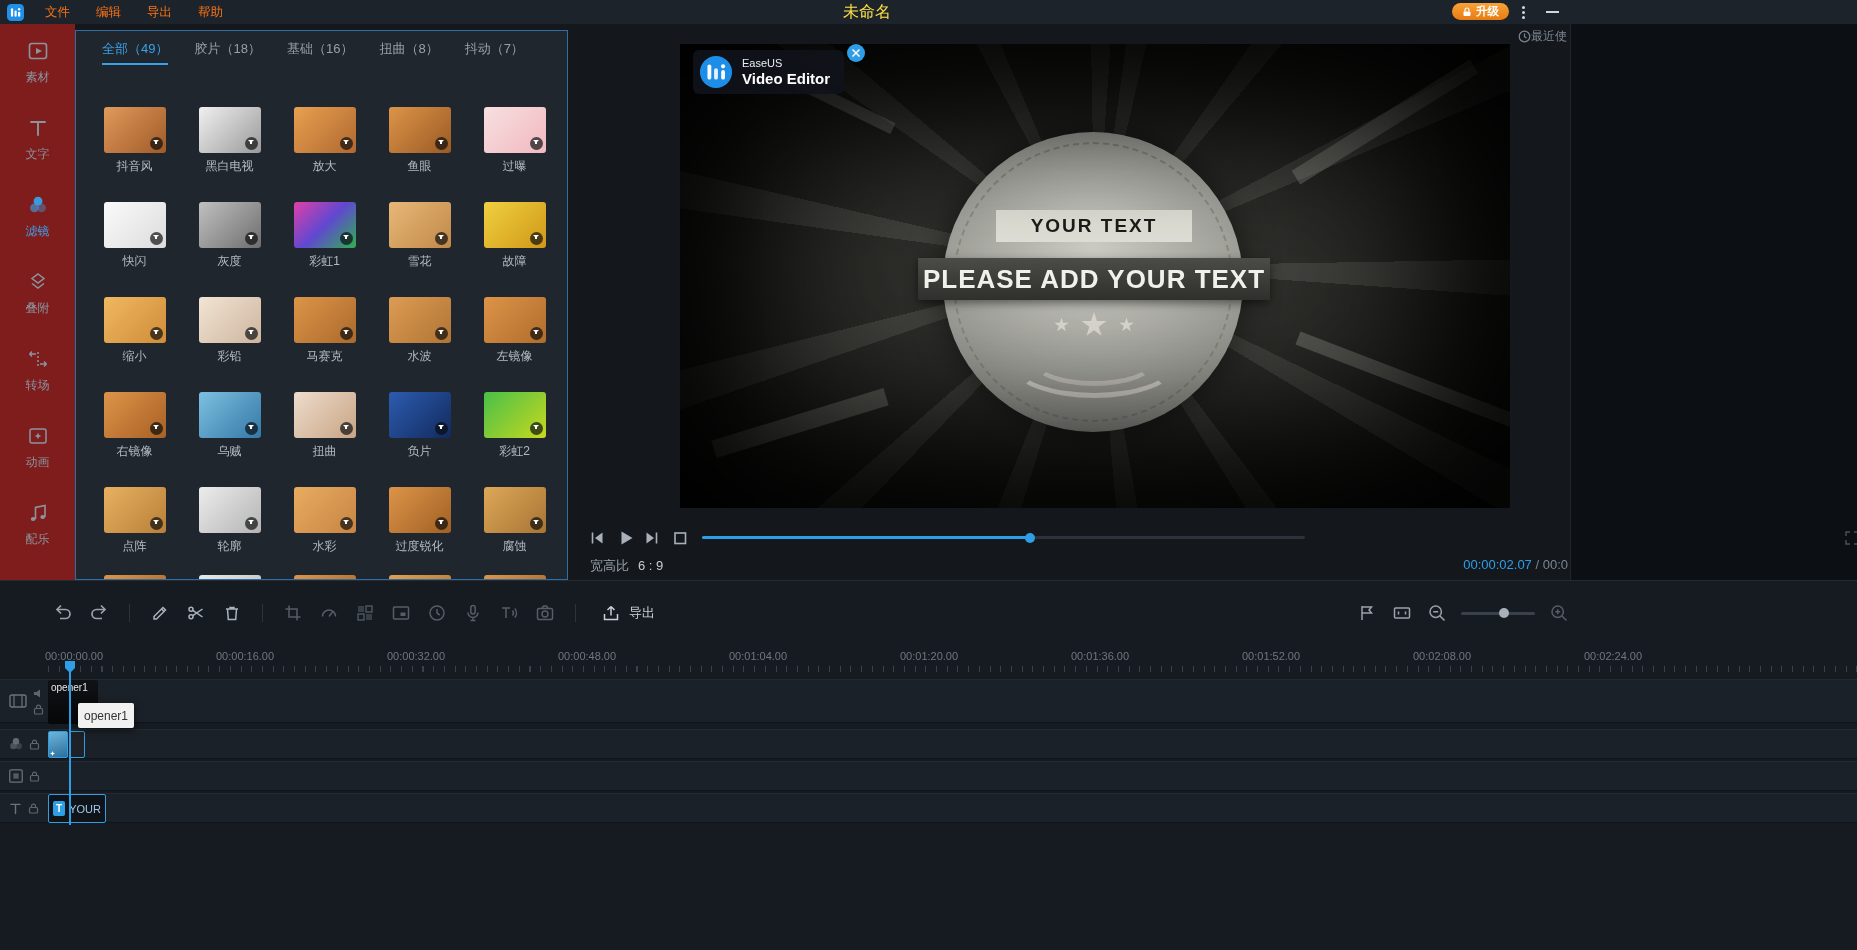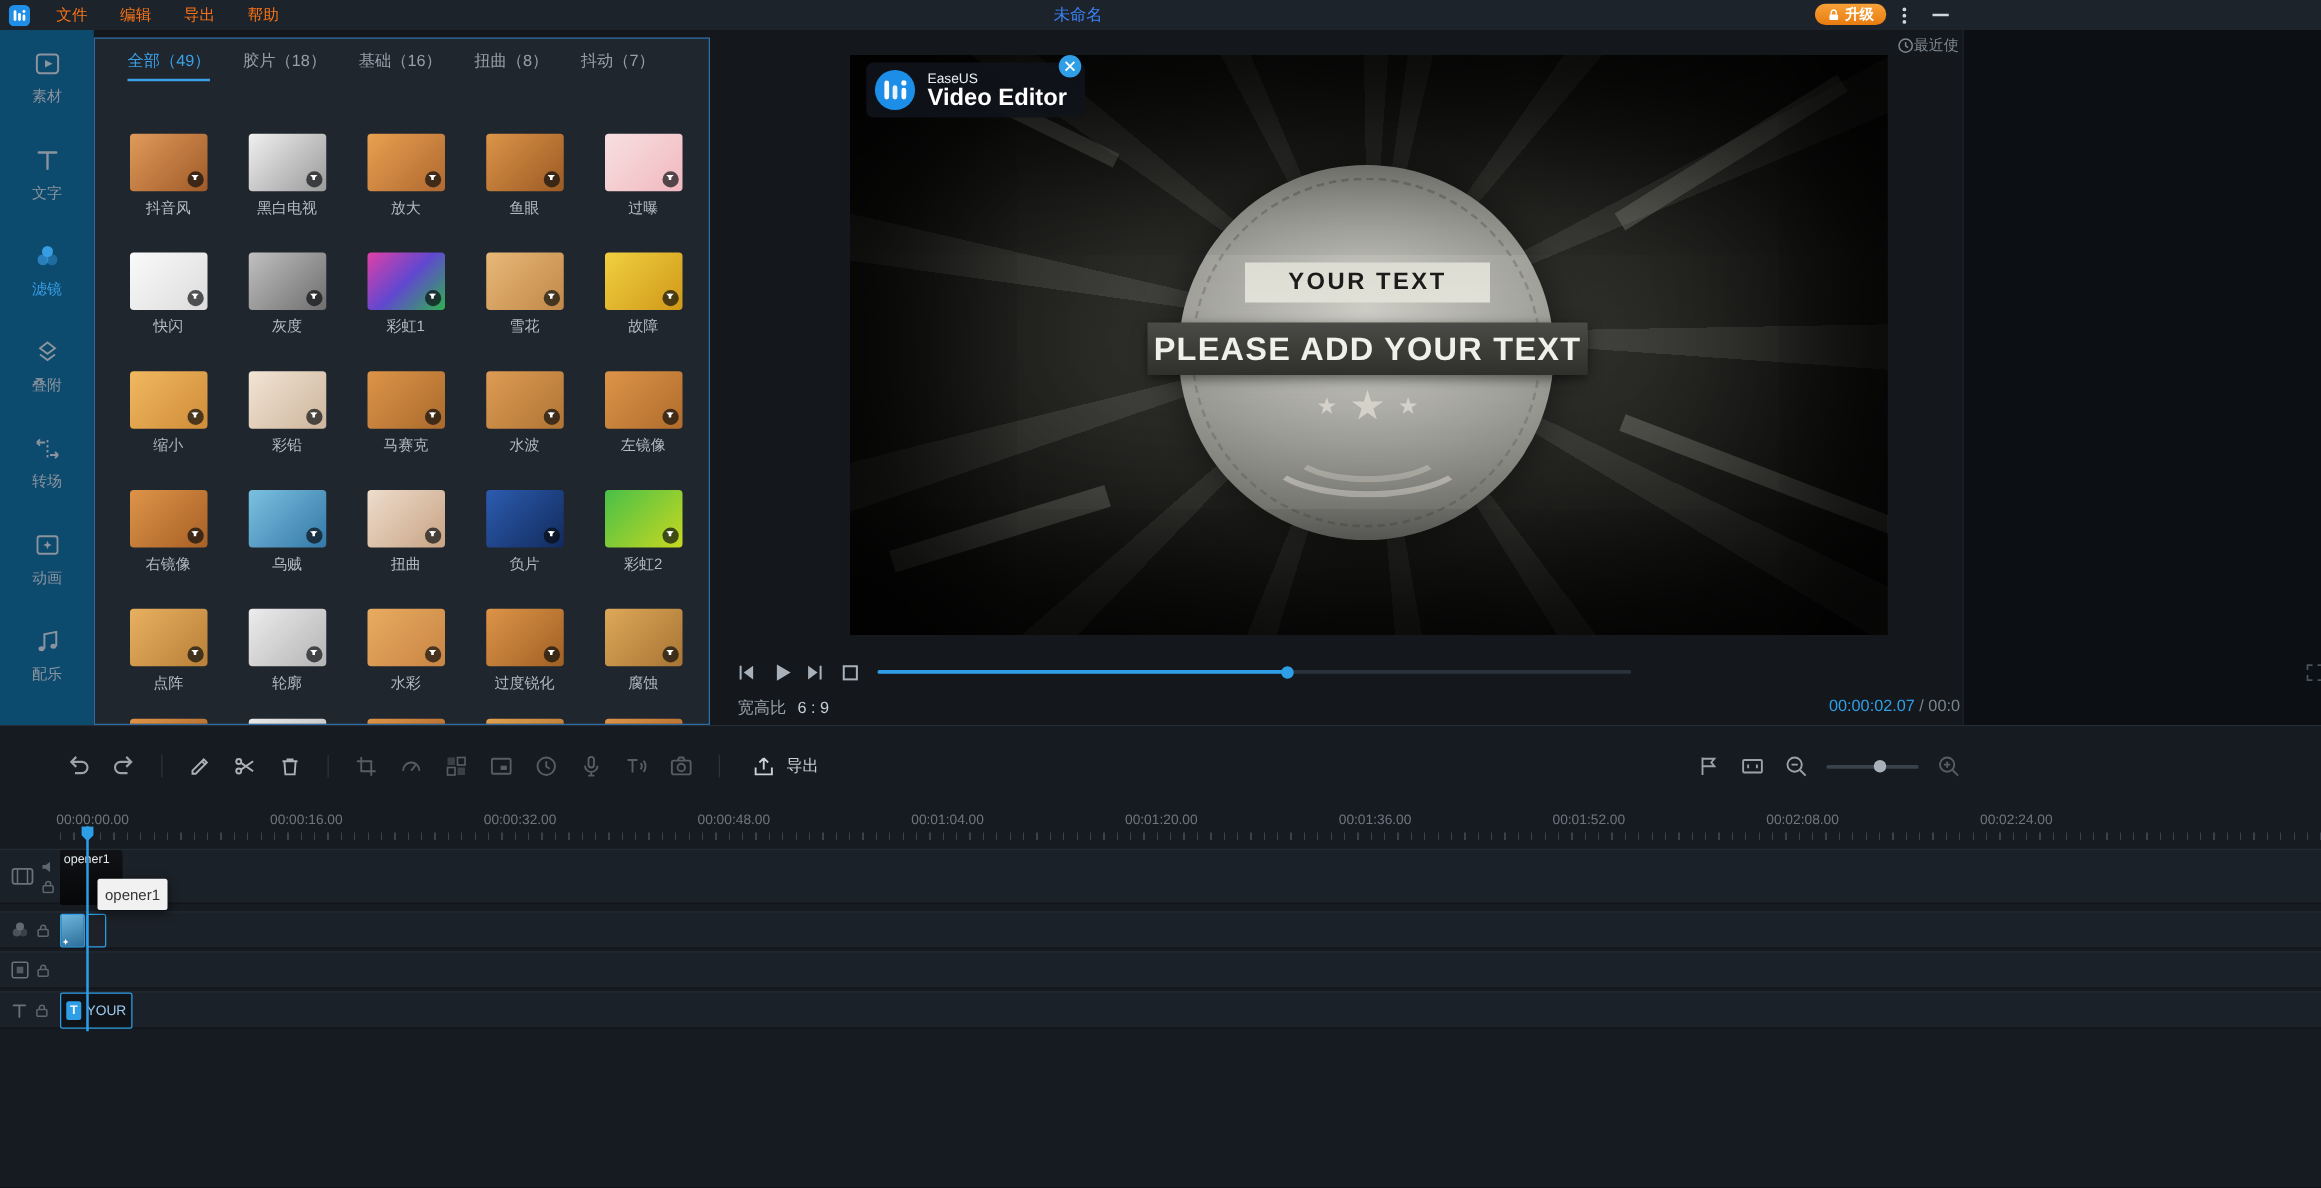--- a/index.html
+++ b/index.html
@@ -5,30 +5,30 @@
 * { margin:0; padding:0; box-sizing:border-box; }
 html,body { background:#0b0d10; }
 #app { position:relative; width:1857px; height:950px; background:#14181d;
   font-family:"Liberation Sans","DejaVu Sans",sans-serif; overflow:hidden; color:#9aa3ac; }
 svg { display:block; }
 
 
 #menubar { position:absolute; left:0; top:0; width:100%; height:24px; background:#1d232b; display:flex; align-items:center; z-index:50; }
 #logo { margin:0 8px 0 7px; }
 .menu-item { font-size:12.5px; color:#f97316; padding:0 13px; line-height:24px; cursor:default; }
-#win-title { position:absolute; left:843px; top:0; line-height:24px; font-size:13px; color:#3b82f6; }
+#win-title { position:absolute; left:843px; top:0; line-height:24px; font-size:16px; color:#fde047; }
 #upgrade-btn { position:absolute; left:1452px; top:3px; height:17px; padding:0 10px; border-radius:9px;
   background:linear-gradient(180deg,#f7a239,#e87c10); color:#fff; font-size:11.5px; font-weight:bold;
   display:flex; align-items:center; gap:4px; cursor:pointer; }
 #kebab { position:absolute; left:1522px; top:11px; width:3px; height:3px; border-radius:50%; background:#cfd6dd;
   box-shadow:0 -5px 0 #cfd6dd, 0 5px 0 #cfd6dd; }
 #min-btn { position:absolute; left:1546px; top:11px; width:13px; height:2px; background:#cfd6dd; }
 
 
-#sidebar { position:absolute; left:0; top:24px; width:75px; height:556px; background:#0c4a6e; }
+#sidebar { position:absolute; left:0; top:24px; width:75px; height:556px; background:#7f1d1d; }
 .side-item { height:77px; display:flex; flex-direction:column; align-items:center; justify-content:center; gap:7px; color:#8b949e; cursor:pointer; }
 .side-item .lbl { font-size:12px; }
 .side-item.active { color:#3aa0e8; }
 
 
 #filter-panel { position:absolute; left:75px; top:30px; width:493px; height:550px; background:#20262e;
   border:1px solid #2e6da6; overflow:hidden; }
 #filter-tabs { position:absolute; left:26px; top:9px; display:flex; gap:26px; }
 .ftab { font-size:13px; color:#96a0aa; padding-bottom:5px; cursor:pointer; white-space:nowrap; }
 .ftab.active { color:#3aa0e8; border-bottom:2px solid #3aa0e8; }
@@ -68,21 +68,21 @@
 #stars { position:absolute; left:414px; top:268px; transform:translateX(-50%); display:flex; align-items:center; gap:12px; }
 .star { background:#dedcd2; clip-path:polygon(50% 0%,61% 35%,98% 35%,68% 57%,79% 91%,50% 70%,21% 91%,32% 57%,2% 35%,39% 35%); }
 .star.sm { width:15px; height:15px; } .star.lg { width:26px; height:26px; }
 .arc { position:absolute; border:5px solid transparent; border-bottom:5px solid #d6d4ca; border-radius:50%; }
 .arc.a1 { left:332px; top:288px; width:164px; height:66px; }
 .arc.a2 { left:352px; top:292px; width:124px; height:50px; opacity:.7; }
 #vid-vignette { position:absolute; inset:0; box-shadow:inset 0 0 140px 70px rgba(0,0,0,0.92); }
 #watermark { position:absolute; left:13px; top:6px; height:44px; padding:4px 14px 4px 6px;
   background:rgba(15,19,25,.9); border-radius:6px; display:flex; align-items:center; gap:9px; }
 #wm-brand { font-size:11px; color:#e9eef3; line-height:13px; }
-#wm-product { font-size:19px; font-weight:bold; color:#fff; line-height:17px; }
+#wm-product { font-size:15px; font-weight:bold; color:#fff; line-height:17px; }
 #close-btn { position:absolute; left:167px; top:0px; width:18px; height:18px; border-radius:50%;
   background:#2e9fe6; display:flex; align-items:center; justify-content:center; cursor:pointer; }
 .pb-btn { position:absolute; color:#a8b1ba; cursor:pointer; }
 #pb-prev{ left:21px; top:506px; } #pb-play{ left:49px; top:505px; } #pb-next{ left:76px; top:506px; } #pb-stop{ left:104px; top:506px; }
 #seek { position:absolute; left:134px; top:512px; width:603px; height:3px; background:#2b323b; border-radius:2px; cursor:pointer; }
 #seek-fill { position:absolute; left:0; top:0; width:328px; height:3px; background:#2e9fe6; border-radius:2px; }
 #seek-handle { position:absolute; left:323px; top:-3.5px; width:10px; height:10px; border-radius:50%; background:#2e9fe6; cursor:grab; }
 #aspect { position:absolute; left:22px; top:533px; font-size:13px; }
 #aspect .av { color:#c6cdd4; margin-left:9px; }
 #timecode { position:absolute; right:2px; top:533px; font-size:13px; white-space:nowrap; }

